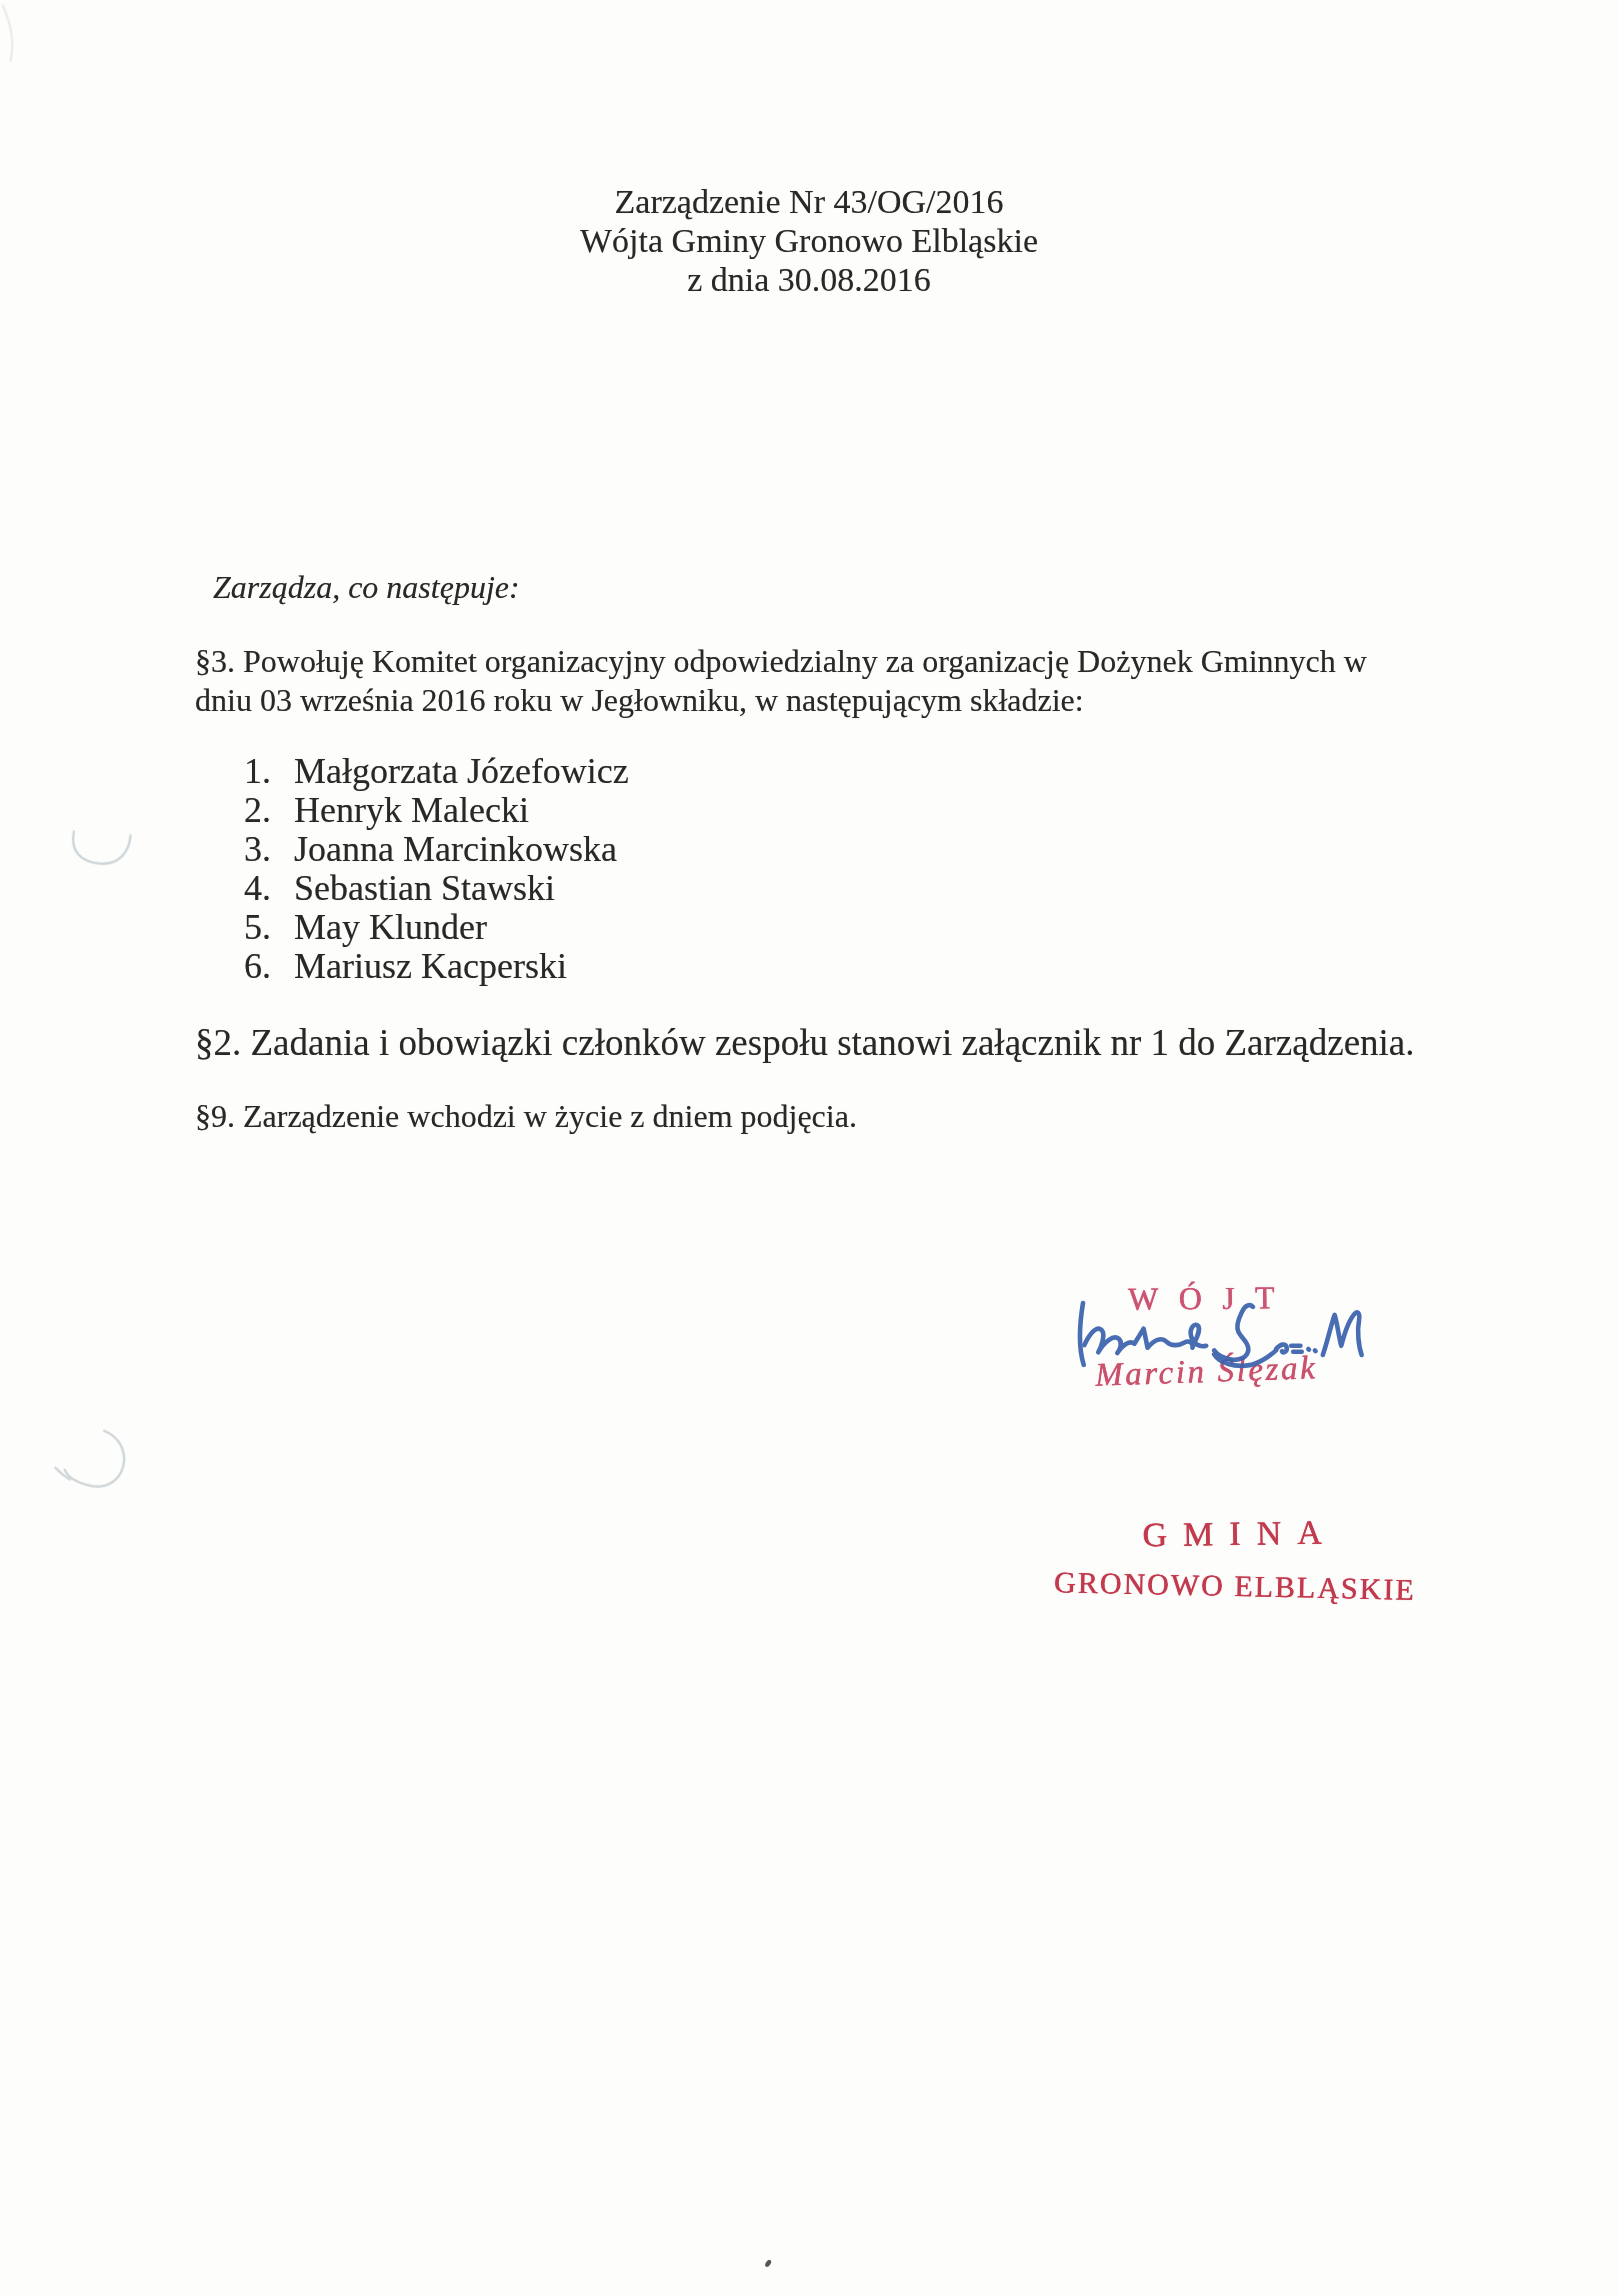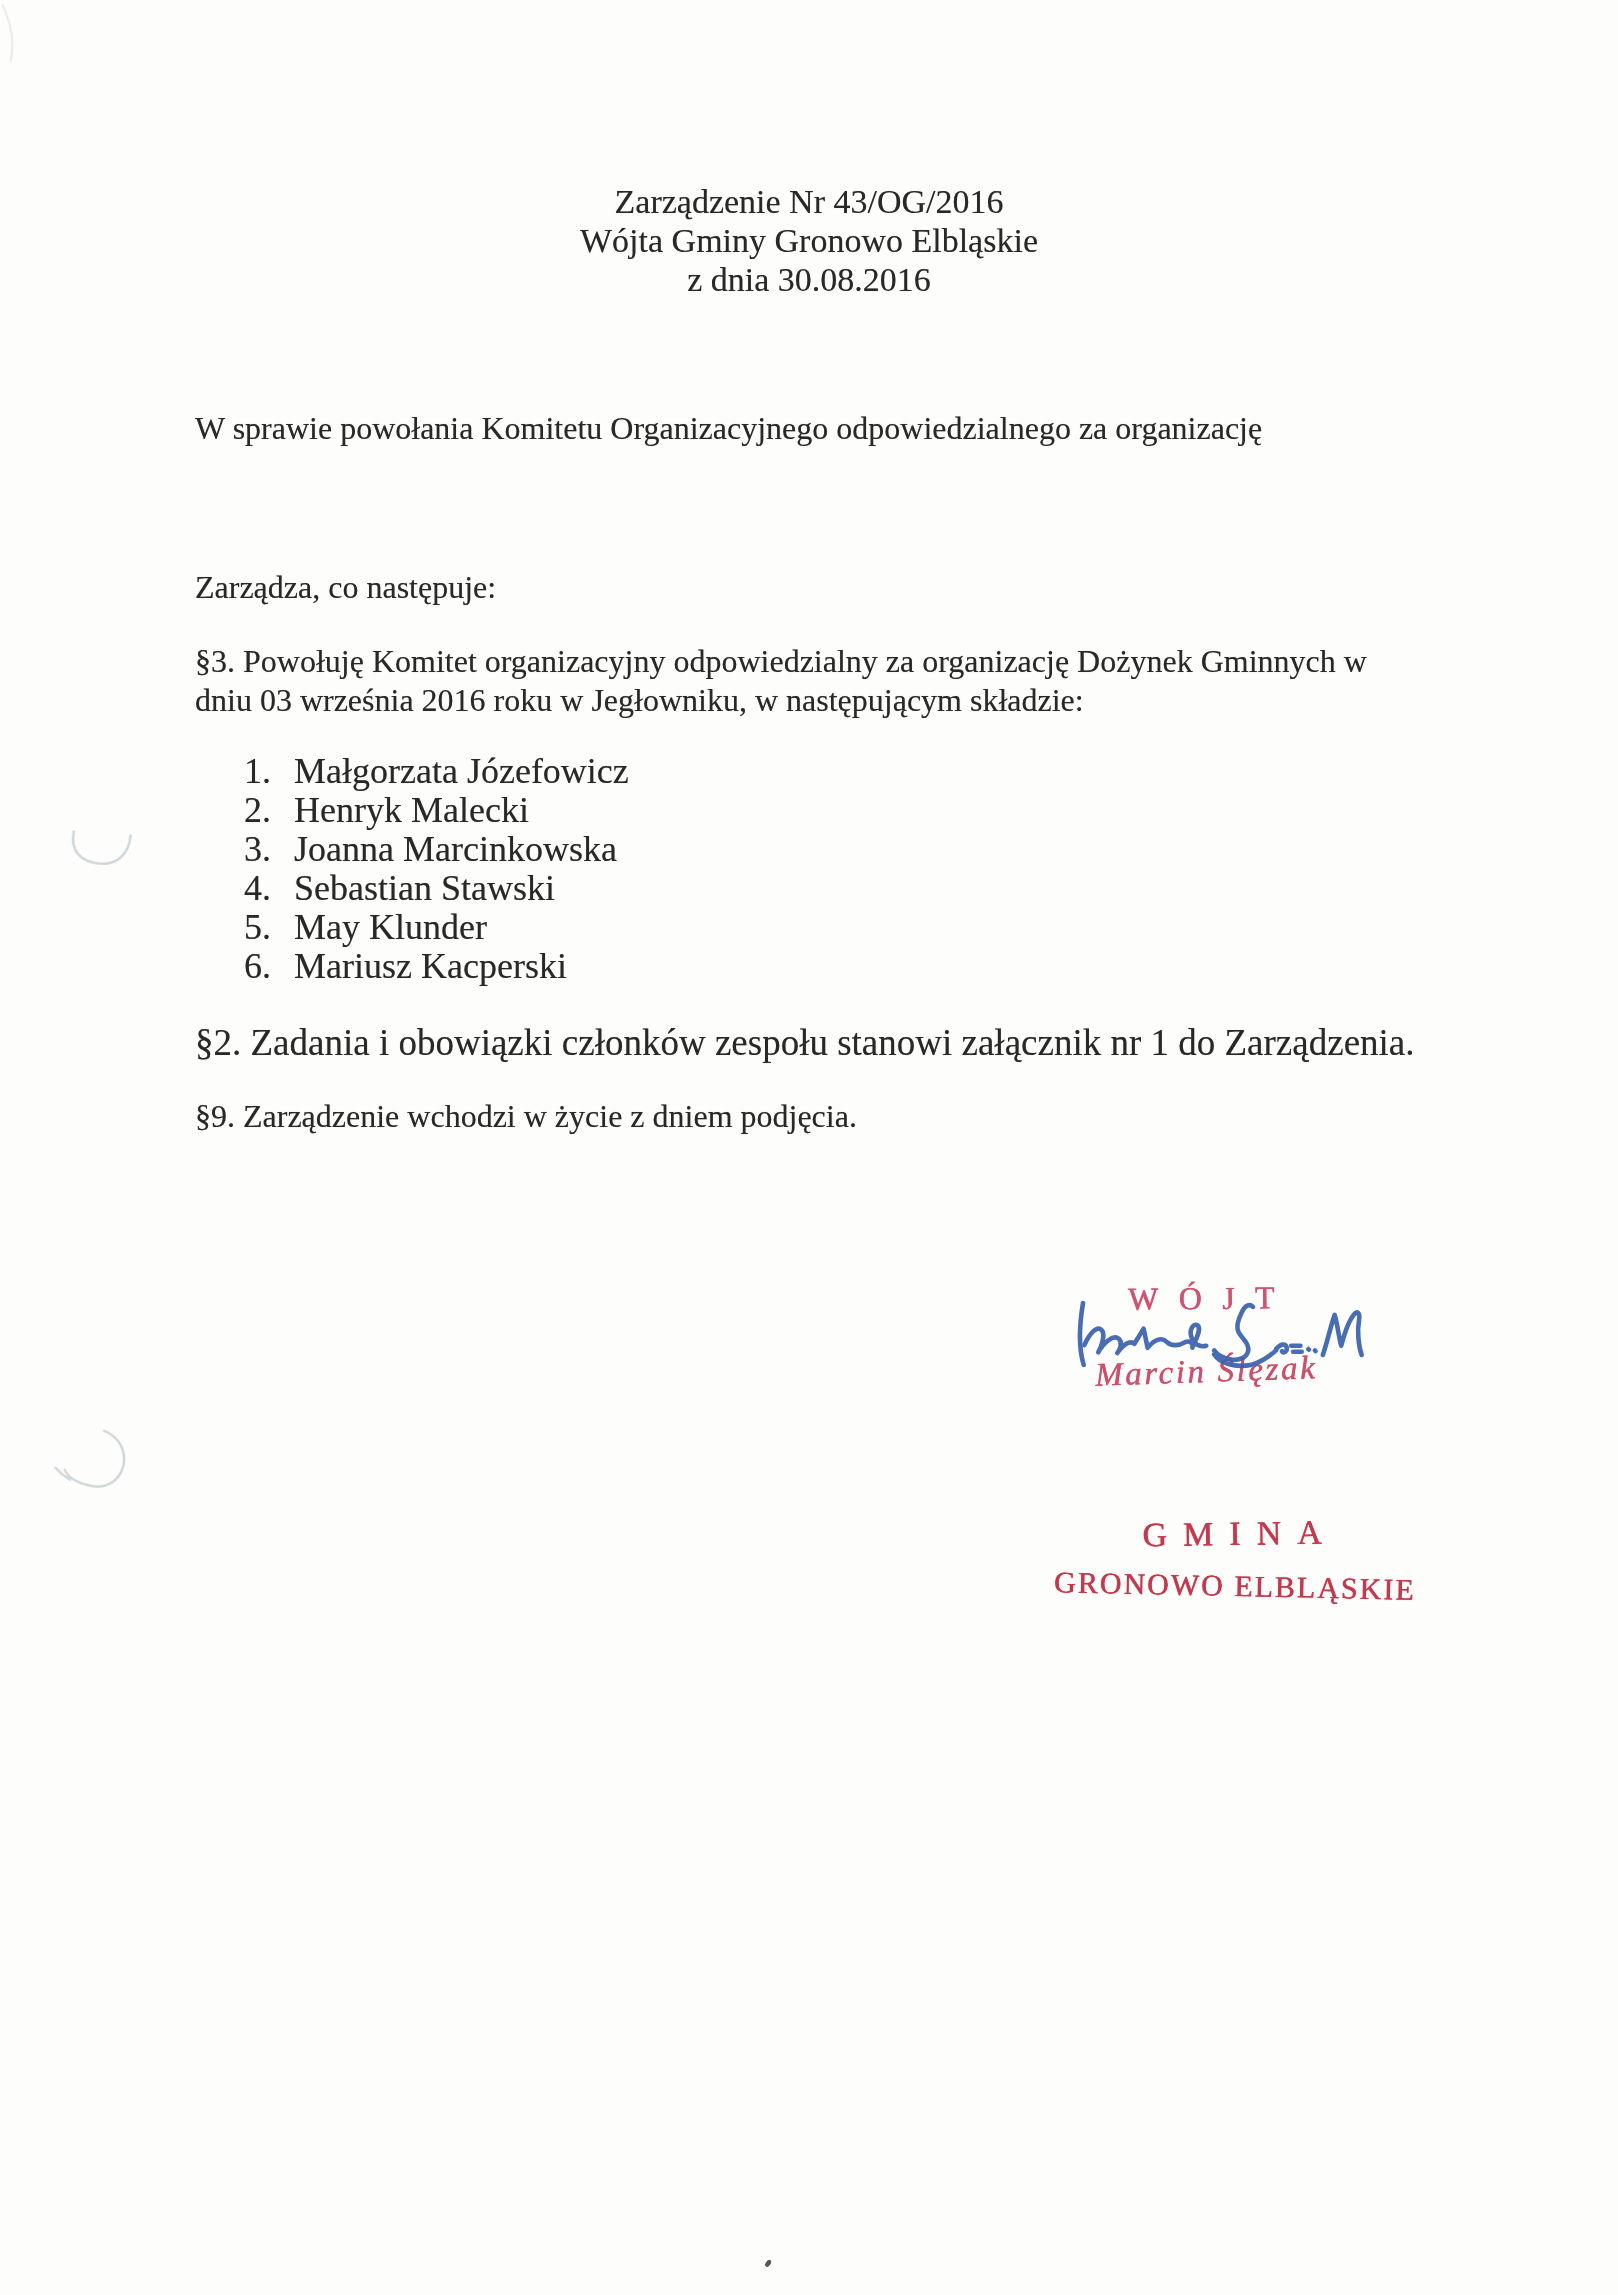--- a/index.html
+++ b/index.html
@@ -12,21 +12,21 @@
     overflow:hidden;
   }
   .doc-text{ text-shadow:0 0 0.7px rgba(45,45,45,.45); }
   .line{ white-space:nowrap; }
 
   .title-block{
     position:absolute; left:0; top:182px; width:1618px;
     text-align:center; font-size:34px; line-height:39px;
   }
   .subject{ position:absolute; left:195px; top:408px; font-size:32px; line-height:40px; }
-  .intro{ position:absolute; left:195px; top:569px; font-size:32px; }
+  .intro{ position:absolute; left:213px; top:569px; font-size:32px;font-style:italic; }
   .par1{ position:absolute; left:195px; top:642px; font-size:32px; line-height:39px; }
   .members{ position:absolute; left:244px; top:752px; font-size:36px; line-height:39px; }
   .member-num{ display:inline-block; width:50px; }
   .par2{ position:absolute; left:195px; top:1021px; font-size:37px; }
   .par3{ position:absolute; left:195px; top:1098px; font-size:32px; }
 
   .stamp{ font-weight:400; }
   .wojt-label{
     position:absolute; left:1128px; top:1280px;
     font-size:32px; letter-spacing:20.4px; white-space:nowrap;
@@ -60,21 +60,20 @@
 
 <div class="page">
 
   <div class="title-block doc-text">
     <div class="line">Zarządzenie Nr 43/OG/2016</div>
     <div class="line">Wójta Gminy Gronowo Elbląskie</div>
     <div class="line">z dnia 30.08.2016</div>
   </div>
 
   <div class="subject doc-text">
-    <div class="line">W sprawie powołania Komitetu Organizacyjnego odpowiedzialnego za organizację</div>
   </div>
 
   <div class="intro doc-text line">Zarządza, co następuje:</div>
 
   <div class="par1 doc-text">
     <div class="line">§3. Powołuję Komitet organizacyjny odpowiedzialny za organizację Dożynek Gminnych w</div>
     <div class="line">dniu 03 września 2016 roku w Jegłowniku, w następującym składzie:</div>
   </div>
 
   <div class="members doc-text">

